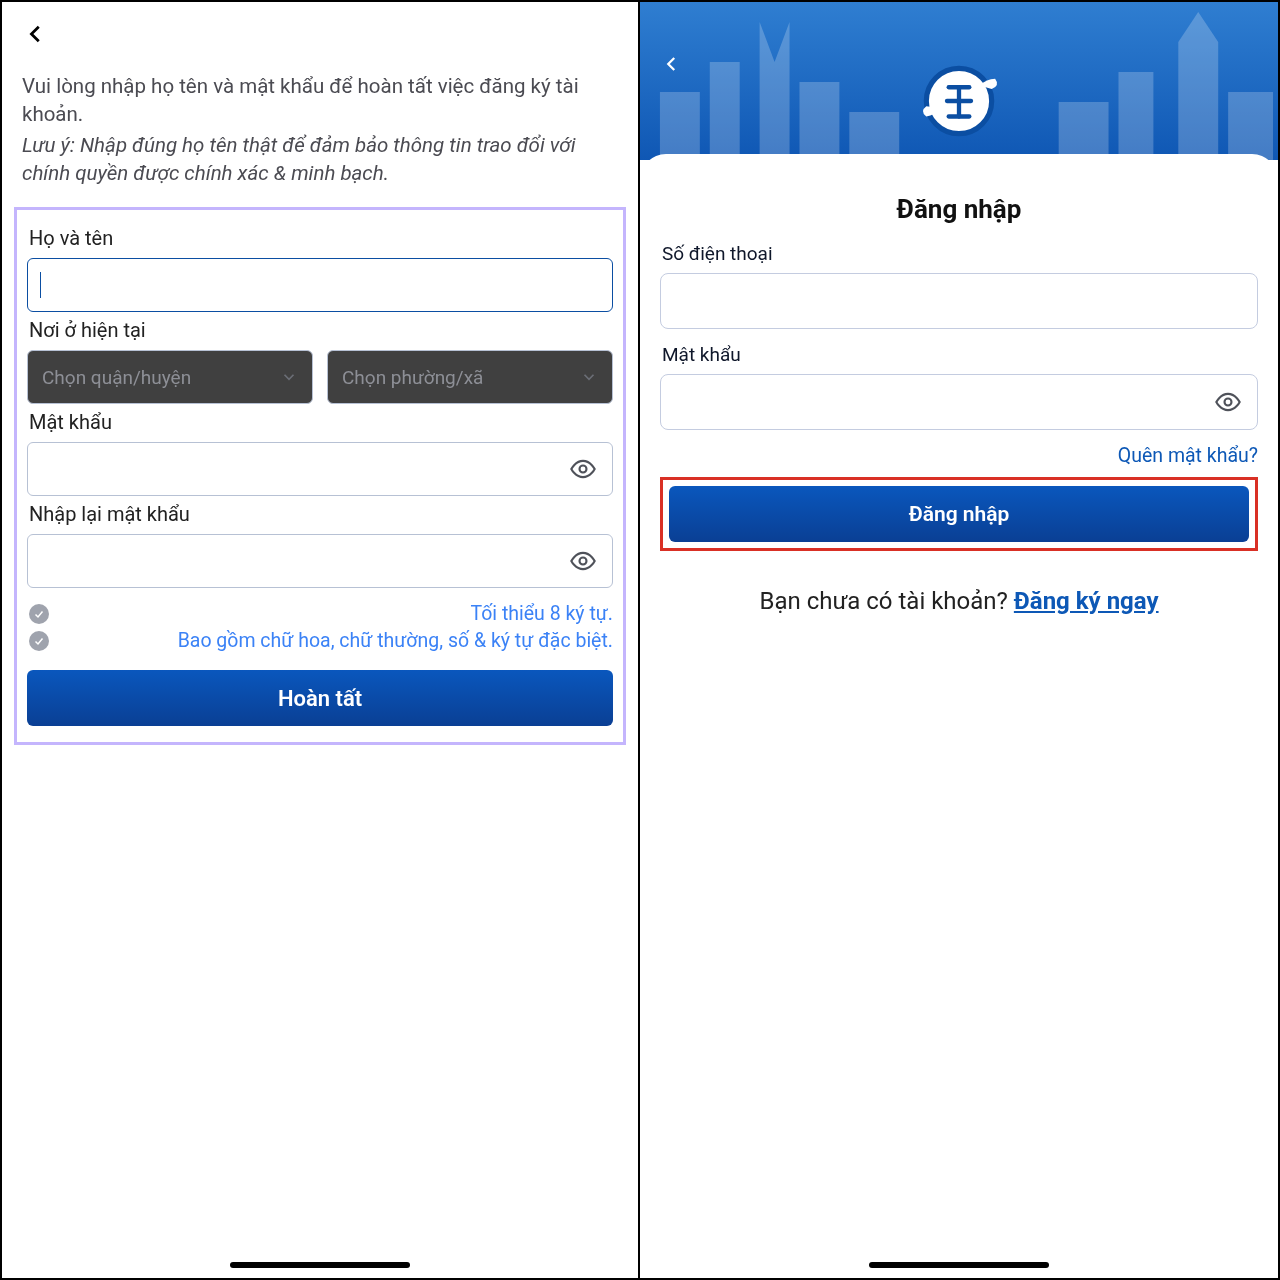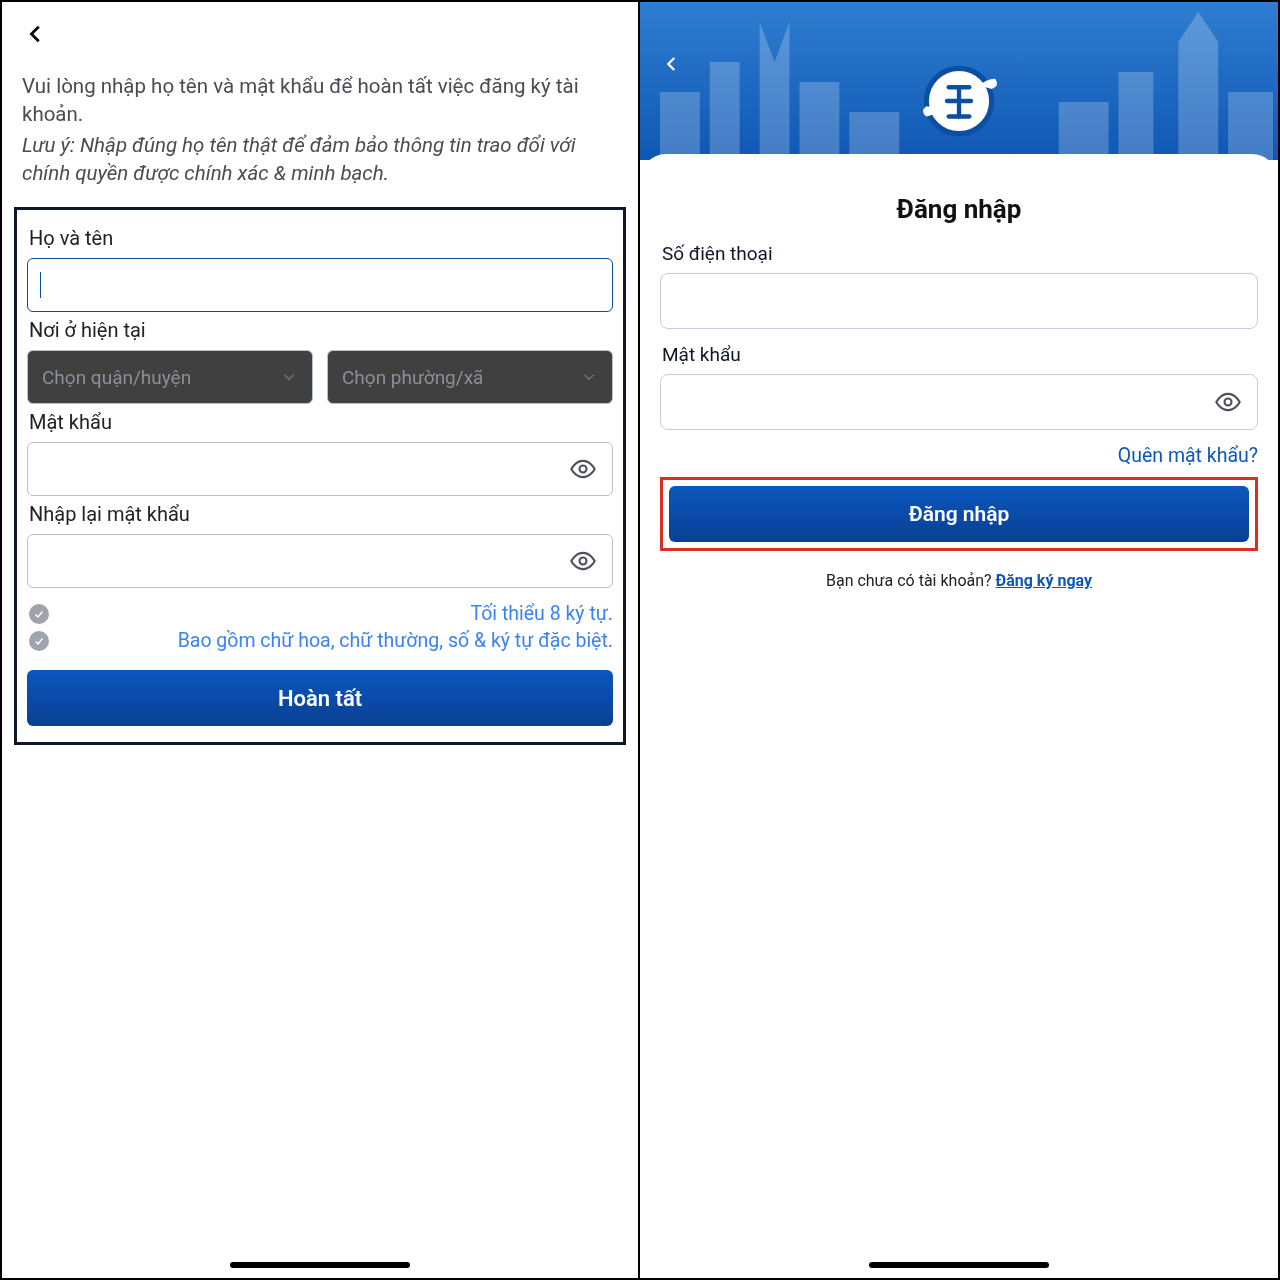--- a/index.html
+++ b/index.html
@@ -9,21 +9,21 @@
   .pane { flex: 1 1 50%; height: 100%; position: relative; background: #fff; }
   .pane.left { border-right: 2px solid #000; }
 
   
   .l-top { padding: 16px 18px 0 18px; }
   .back { width: 32px; height: 32px; display: flex; align-items: center; justify-content: center; }
   .back svg { width: 22px; height: 22px; stroke: #000; fill: none; stroke-width: 3; }
   .l-copy { padding: 22px 20px 12px 20px; color: #4b4b52; font-size: 20.5px; line-height: 1.38; }
   .l-copy .note { font-style: italic; margin-top: 2px; }
 
-  .l-form { border: 3px solid #0f172a; margin: 8px 12px 0 12px; padding: 10px 10px 16px 10px; }
+  .l-form { border: 3px solid #c4b5fd; margin: 8px 12px 0 12px; padding: 10px 10px 16px 10px; }
   .l-form .label { font-size: 20px; color: #222; margin: 6px 0 8px 2px; }
   .ti { width: 100%; height: 54px; border: 1.5px solid #b7c1d4; border-radius: 6px; background: #fff; padding: 0 12px; font-size: 18px; color: #1a1a1a; display: flex; align-items: center; }
   .ti.focused { border: 1.5px solid #0b4ea2; }
   .caret { width: 1px; height: 26px; background: #0b4ea2; }
   .row2 { display: flex; gap: 14px; }
   .sel { flex: 1; height: 54px; border: 1.5px solid #b7c1d4; border-radius: 6px; background: #404040; display: flex; align-items: center; justify-content: space-between; padding: 0 14px; color: #8d8f96; font-size: 19px; }
   .sel svg { width: 18px; height: 18px; stroke: #6b6e76; fill: none; stroke-width: 2.2; }
   .pw { position: relative; }
   .eye { position: absolute; right: 14px; top: 50%; transform: translateY(-50%); width: 30px; height: 30px; display: flex; align-items: center; justify-content: center; }
   .eye svg { width: 28px; height: 28px; fill: none; stroke: #4f525a; stroke-width: 1.8; }
@@ -42,21 +42,21 @@
   .r-logo { position: absolute; left: 50%; top: 56px; transform: translateX(-50%); width: 86px; height: 86px; }
 
   .r-card { position: absolute; left: 0; right: 0; top: 152px; background: #fff; border-top-left-radius: 26px; border-top-right-radius: 26px; padding: 40px 20px 6px 20px; }
   .r-title { text-align: center; font-size: 26px; font-weight: 700; color: #111; margin-bottom: 18px; }
   .r-label { font-size: 19px; color: #0f172a; margin: 14px 0 8px 2px; }
   .r-input { width: 100%; height: 56px; border: 1.5px solid #c4cce0; border-radius: 8px; background: #fff; position: relative; }
   .r-eye { position: absolute; right: 14px; top: 50%; transform: translateY(-50%); }
   .forgot { text-align: right; margin-top: 14px; color: #0d58b6; font-size: 19.5px; }
   .r-btn-outer { border: 3px solid #d93025; padding: 6px; margin-top: 10px; }
   .r-btn { height: 56px; border-radius: 6px; background: linear-gradient(180deg,#0a57bd,#0a3f94); display: flex; align-items: center; justify-content: center; color: #fff; font-size: 21px; font-weight: 600; }
-  .r-foot { text-align: center; margin-top: 20px; font-size: 16px; color: #222; }
+  .r-foot { text-align: center; margin-top: 36px; font-size: 24px; color: #222; }
   .r-foot a { color: #0d58b6; font-weight: 700; text-decoration: underline; }
 
   .home { position: absolute; bottom: 10px; left: 50%; transform: translateX(-50%); width: 180px; height: 6px; border-radius: 3px; background: #000; }
 </style>
 </head>
 <body>
 
 <div class="wrap">
 
   <div class="pane left">

